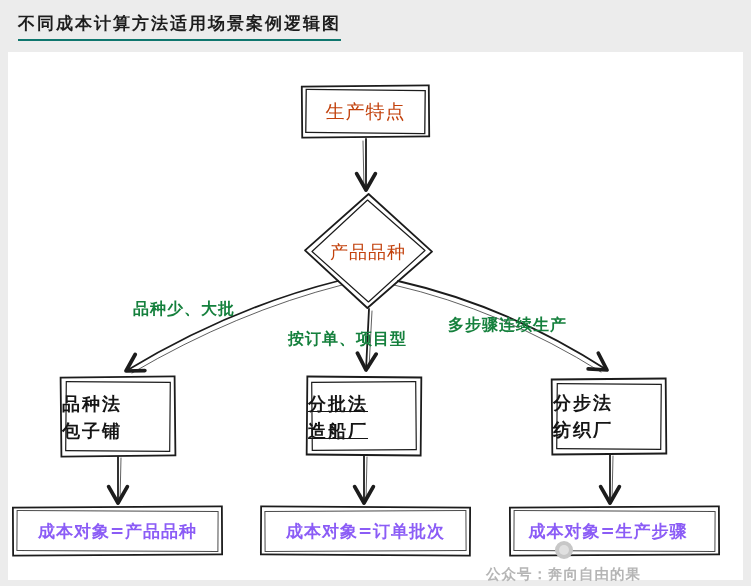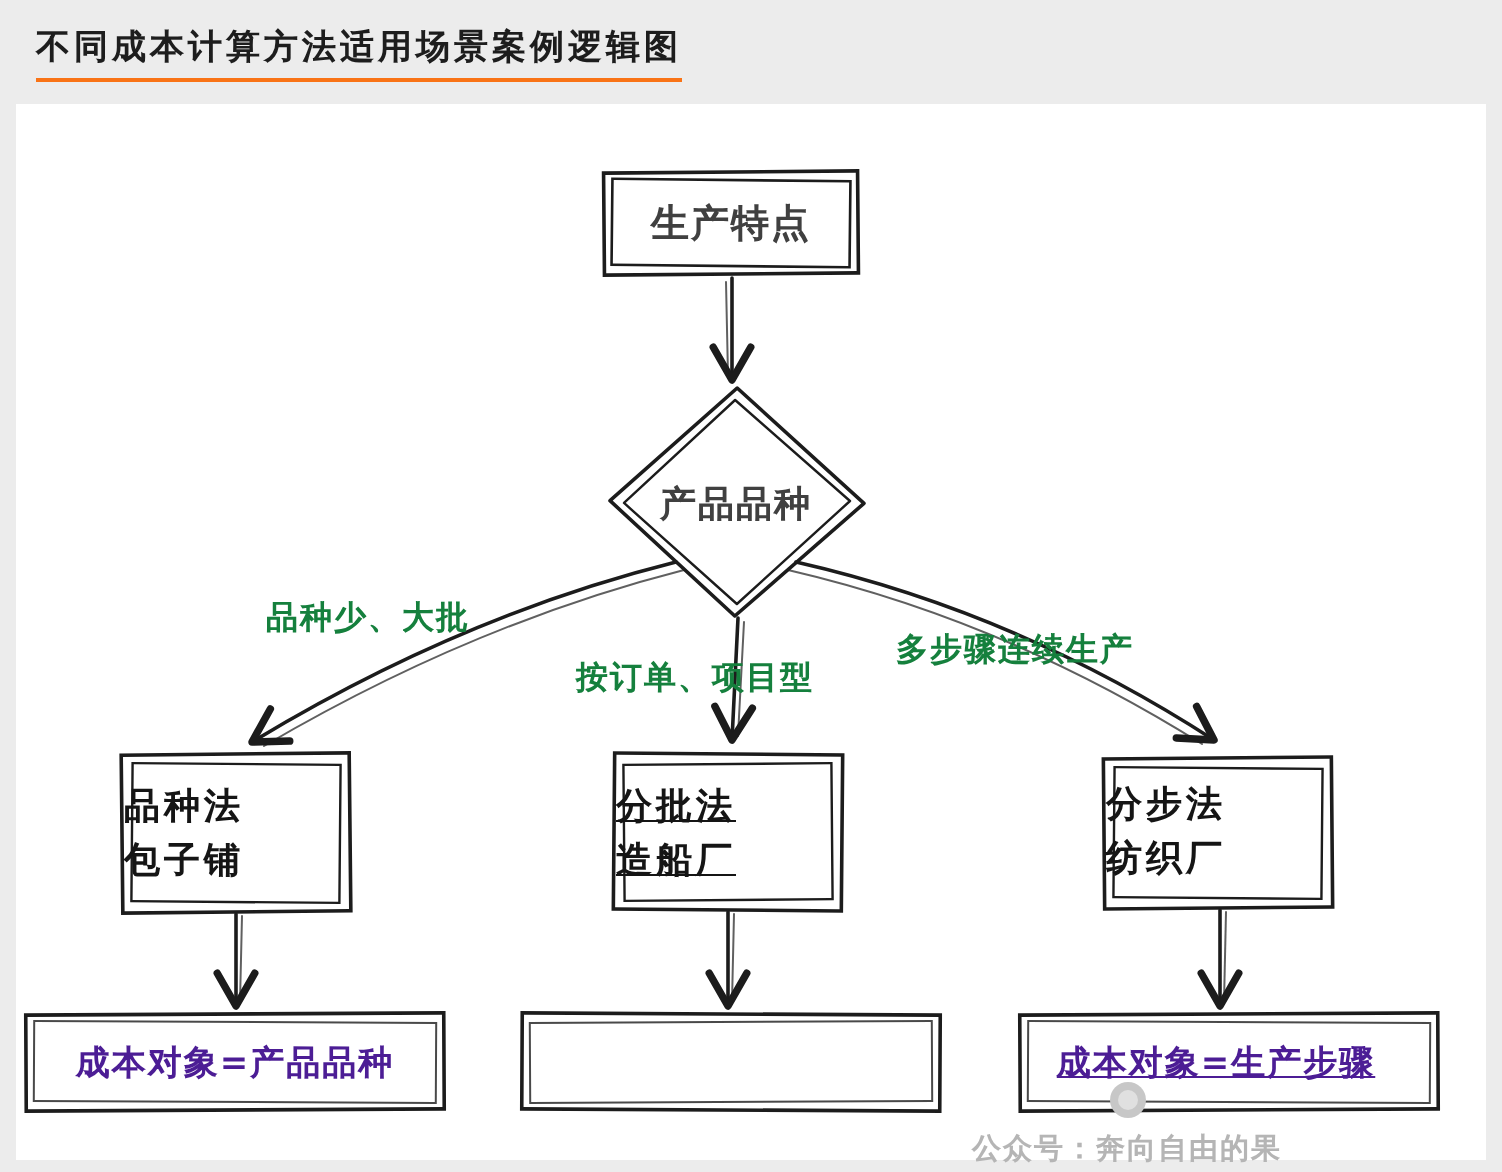--- a/index.html
+++ b/index.html
@@ -20,36 +20,36 @@
     background:#ffffff;
   }
   .title{
     position:absolute;
     left:18px;top:12px;
     font-size:17px;
     font-weight:bold;
     color:#1d1d1d;
     letter-spacing:2px;
     padding-bottom:4px;
-    border-bottom:2px solid #f97316;
+    border-bottom:2px solid #0f766e;
     white-space:nowrap;
   }
   svg.diagram{
     position:absolute;left:0;top:0;
     width:751px;height:586px;
   }
   .lbl{
     position:absolute;
-    color:#404040;
+    color:#c2410c;
     display:flex;
     align-items:center;
     justify-content:center;
     text-align:center;
     letter-spacing:1px;
-    font-weight:700;
+    font-weight:400;
   }
   .lbl-start{left:303px;top:87px;width:125px;height:49px;font-size:19px;}
   .lbl-decision{left:308px;top:196px;width:120px;height:111px;font-size:18px;}
   .edge-label{
     position:absolute;
     font-size:16px;
     font-weight:600;
     color:#15803d;
     letter-spacing:1px;
     white-space:nowrap;
@@ -72,27 +72,27 @@
   .method-1{left:62px;top:380px;width:113px;height:73px;}
   .method-2{left:308px;top:380px;width:112px;height:73px;text-decoration:underline;}
   .method-3{left:553px;top:381px;width:112px;height:70px;}
   .result{
     position:absolute;
     display:flex;
     align-items:center;
     justify-content:center;
     font-size:17px;
     font-weight:700;
-    color:#4c1d95;
+    color:#8b5cf6;
     letter-spacing:1px;
     white-space:nowrap;
   }
   .result-1{left:14px;top:509px;width:207px;height:45px;}
   .result-2{left:262px;top:509px;width:207px;height:45px;}
-  .result-3{left:511px;top:509px;width:194px;height:45px;text-decoration:underline;}
+  .result-3{left:511px;top:509px;width:194px;height:45px;}
   .watermark{
     position:absolute;
     left:486px;top:541px;
     display:flex;
     align-items:center;
     gap:6px;
     color:#b5b5b5;
     font-size:14.5px;
     letter-spacing:1px;
     font-weight:600;
@@ -215,20 +215,21 @@
   <div class="method method-2">
     <span>分批法</span>
     <span>造船厂</span>
   </div>
   <div class="method method-3">
     <span>分步法</span>
     <span>纺织厂</span>
   </div>
 
   <div class="result result-1">成本对象=产品品种</div>
+  <div class="result result-2">成本对象=订单批次</div>
   <div class="result result-3">成本对象=生产步骤</div>
 
   <div class="watermark">
     <span class="wm-icon"></span>
     <span>公众号：奔向自由的果</span>
   </div>
 
 </div>
 
 </body></html>

